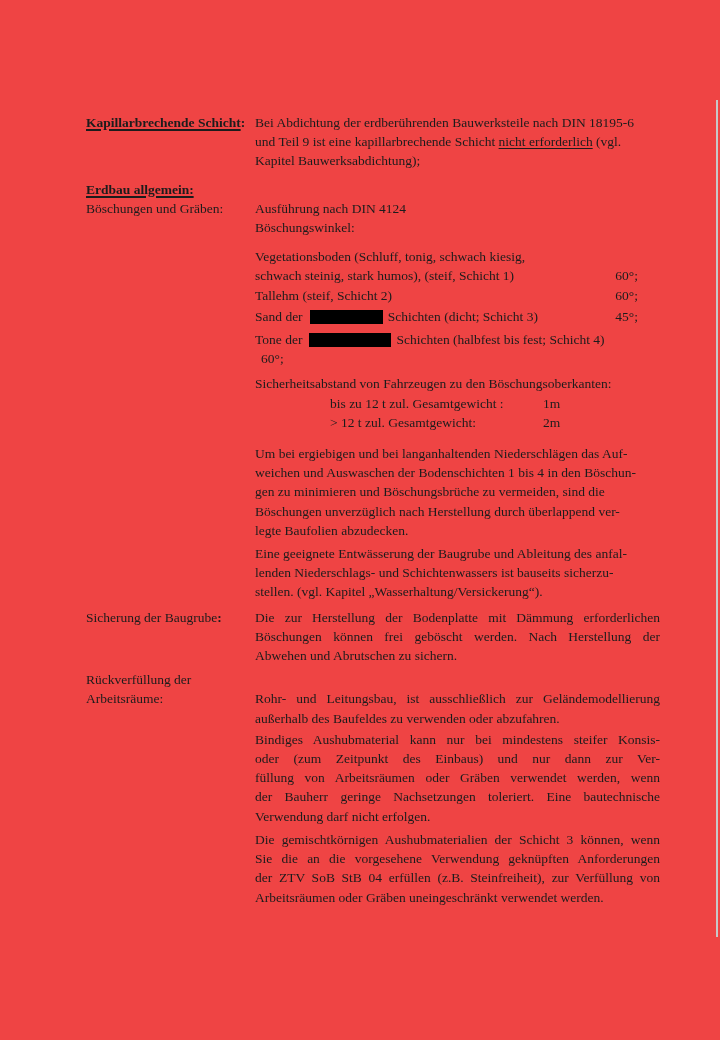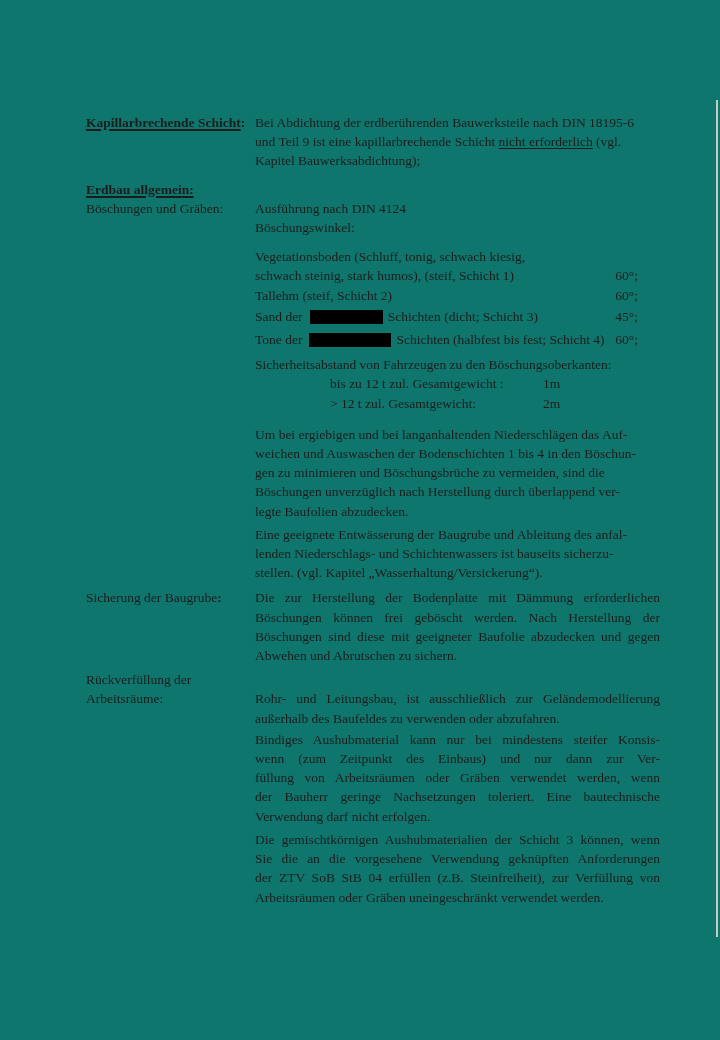--- a/index.html
+++ b/index.html
@@ -4,21 +4,21 @@
 <style>
   html, body {
     margin: 0; padding: 0;
     width: 720px; height: 1040px;
     background: #ffffff;
     overflow: hidden;
   }
   .page {
     position: relative;
     width: 720px; height: 1040px;
-    background: #0f766e;
+    background: #ef4444;
     font-family: "Liberation Serif", "DejaVu Serif", serif;
     font-size: 13.5px;
     line-height: 19.2px;
     color: #1c1c1c;
   }
   .scan-edge {
     position: absolute;
     left: 716px; top: 100px;
     width: 2px; height: 837px;
     background: #c8c8c8;
@@ -51,21 +51,21 @@
     background: #000000;
     vertical-align: middle;
     margin: 0 5px 2px 7px;
   }
   .redact.w1 { width: 73px; }
   .redact.w2 { width: 82px; }
   .sichrow { padding-left: 75px; }
   .sichlabel { display: inline-block; width: 213px; }
   .mt2 { margin-top: 2px; gap: 36px; }
   .mt3 { margin-top: 12px; }
-  .mt4 { margin-top: 4px; }
+  .mt4 { margin-top: 4px; flex-direction: column; }
   .mt5 { margin-top: 5px; }
   .mt6 { margin-top: 6px; }
   .mt9 { margin-top: 9px; }
   .lbl2 { margin-top: 0; }
   .content-offset { margin-top: 19.2px; }
 </style>
 </head>
 <body>
 
 <div class="page">
@@ -142,39 +142,38 @@
     </div>
 
     <div class="row mt6">
       <div class="label-col">
         <span>Sicherung der Baugrube</span><span class="b">:</span>
       </div>
       <div class="content-col">
         <div>
             <div class="tline jline">Die zur Herstellung der Bodenplatte mit Dämmung erforderlichen</div>
             <div class="tline jline">Böschungen können frei geböscht werden. Nach Herstellung der</div>
-            <div class="tline jline">Böschungen sind diese mit geeigneter Baufolie abzudecken und gegen</div>
             <div class="tline">Abwehen und Abrutschen zu sichern.</div>
           </div>
       </div>
     </div>
 
     <div class="row mt5">
       <div class="label-col">
         <div class="tline">Rückverfüllung der</div>
         <div class="tline lbl2">Arbeitsräume:</div>
       </div>
       <div class="content-col content-offset">
         <div>
             <div class="tline jline">Rohr- und Leitungsbau, ist ausschließlich zur Geländemodellierung</div>
             <div class="tline">außerhalb des Baufeldes zu verwenden oder abzufahren.</div>
           </div>
         <div class="mt2">
             <div class="tline jline">Bindiges Aushubmaterial kann nur bei mindestens steifer Konsis-</div>
-            <div class="tline jline">wenn (zum Zeitpunkt des Einbaus) und nur dann zur Ver-</div>
+            <div class="tline jline">oder (zum Zeitpunkt des Einbaus) und nur dann zur Ver-</div>
             <div class="tline jline">füllung von Arbeitsräumen oder Gräben verwendet werden, wenn</div>
             <div class="tline jline">der Bauherr geringe Nachsetzungen toleriert. Eine bautechnische</div>
             <div class="tline">Verwendung darf nicht erfolgen.</div>
           </div>
         <div class="mt4">
             <div class="tline jline">Die gemischtkörnigen Aushubmaterialien der Schicht 3 können, wenn</div>
             <div class="tline jline">Sie die an die vorgesehene Verwendung geknüpften Anforderungen</div>
             <div class="tline jline">der ZTV SoB StB 04 erfüllen (z.B. Steinfreiheit), zur Verfüllung von</div>
             <div class="tline">Arbeitsräumen oder Gräben uneingeschränkt verwendet werden.</div>
           </div>

